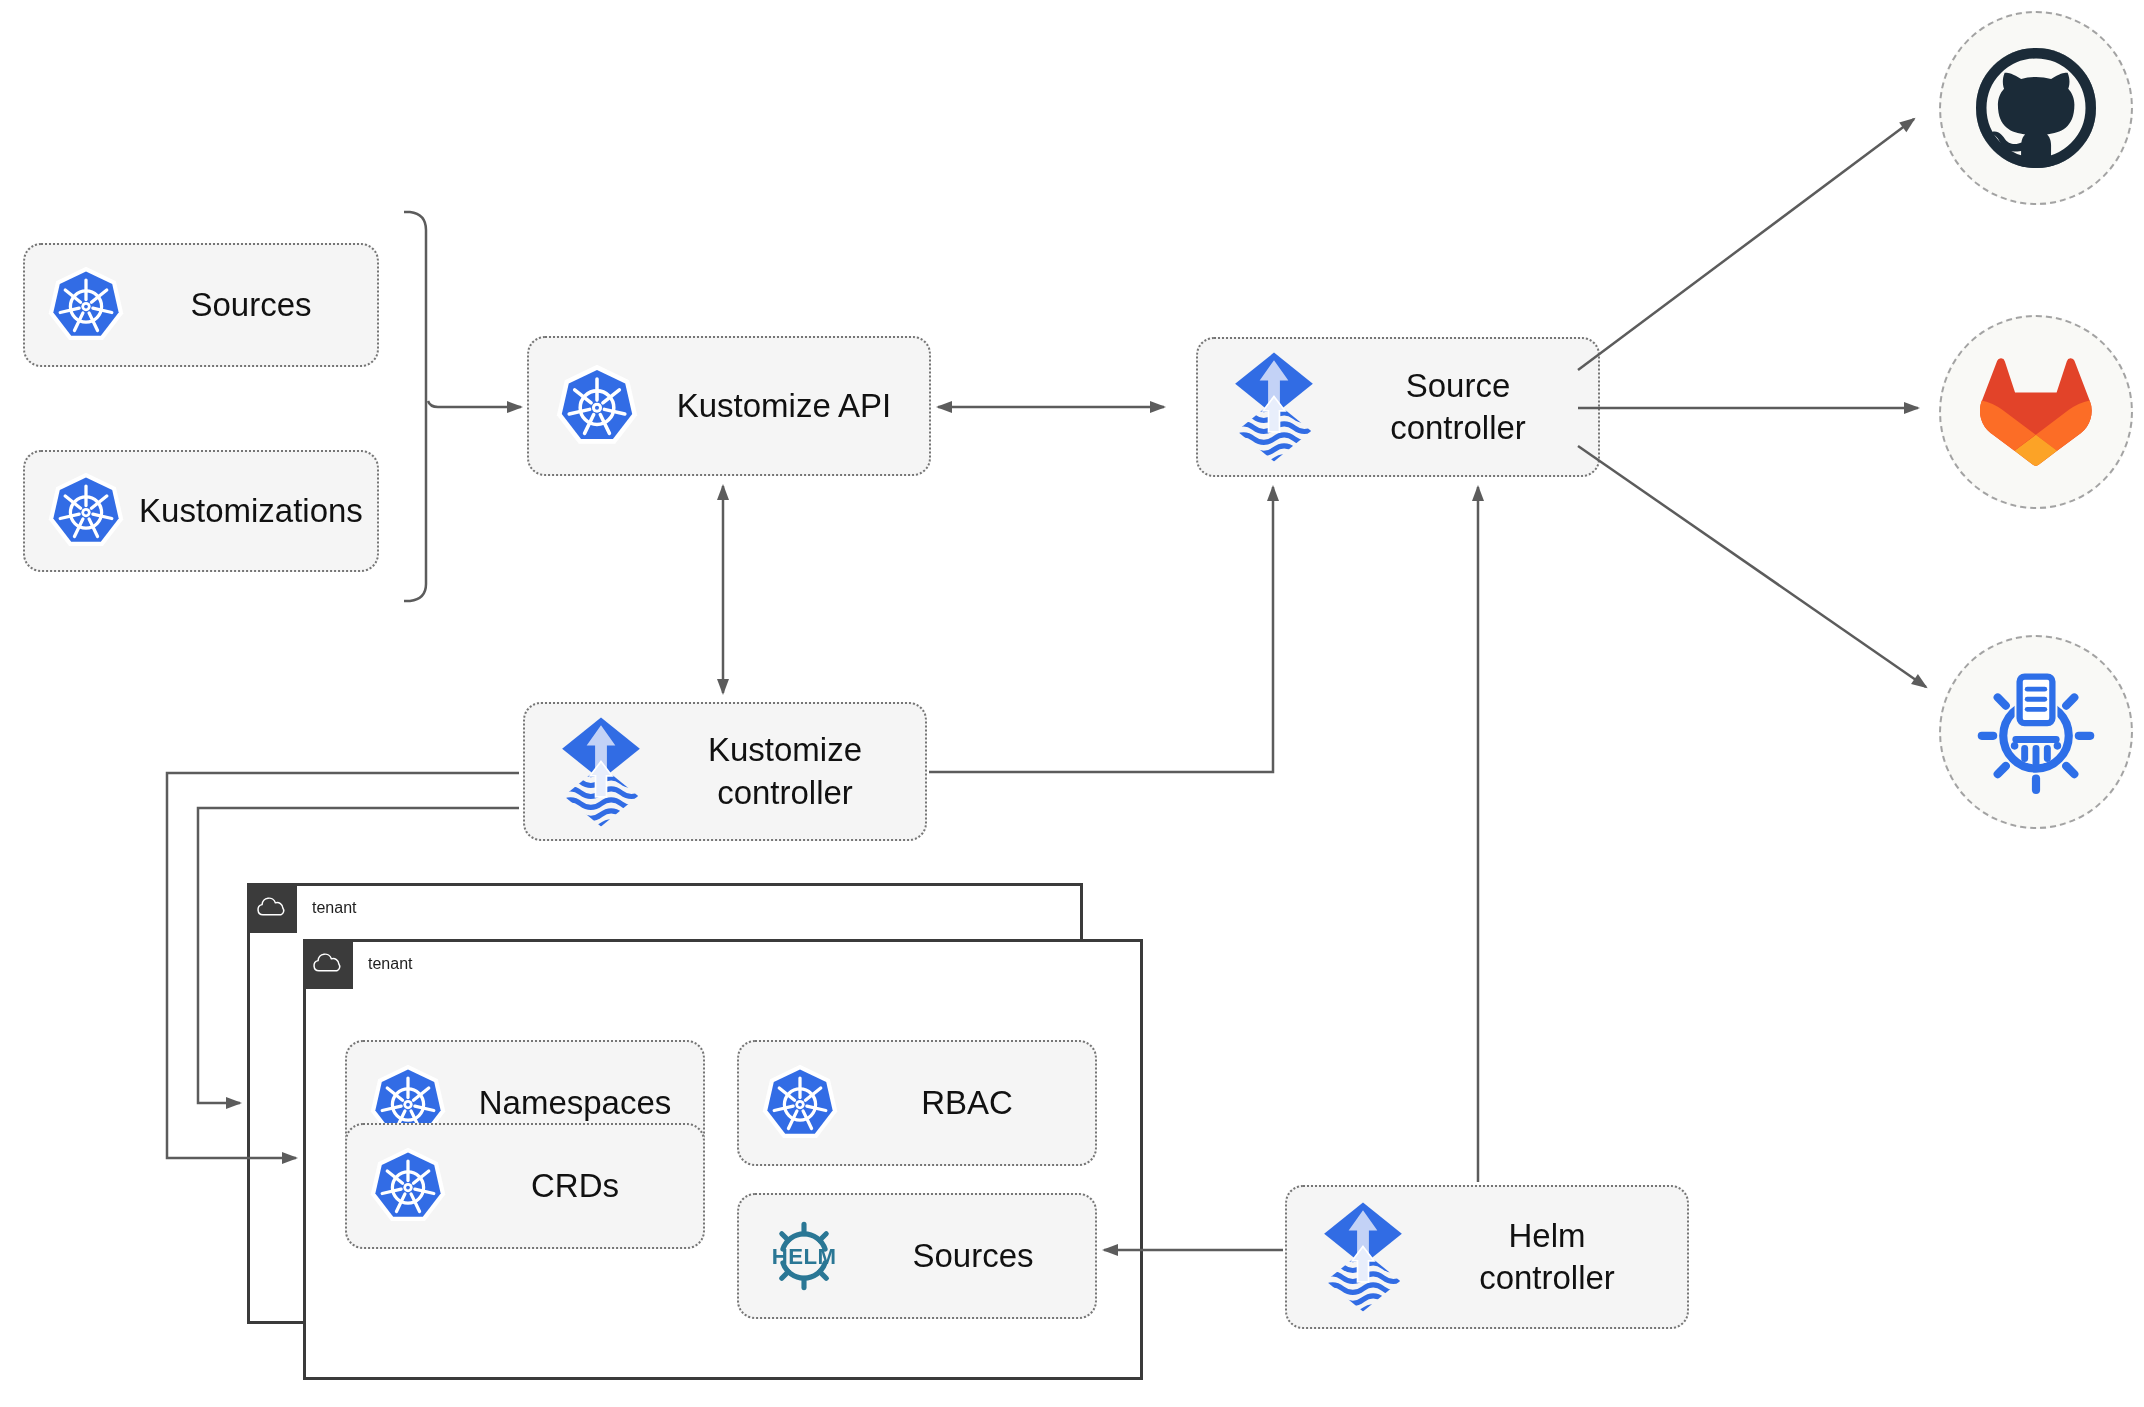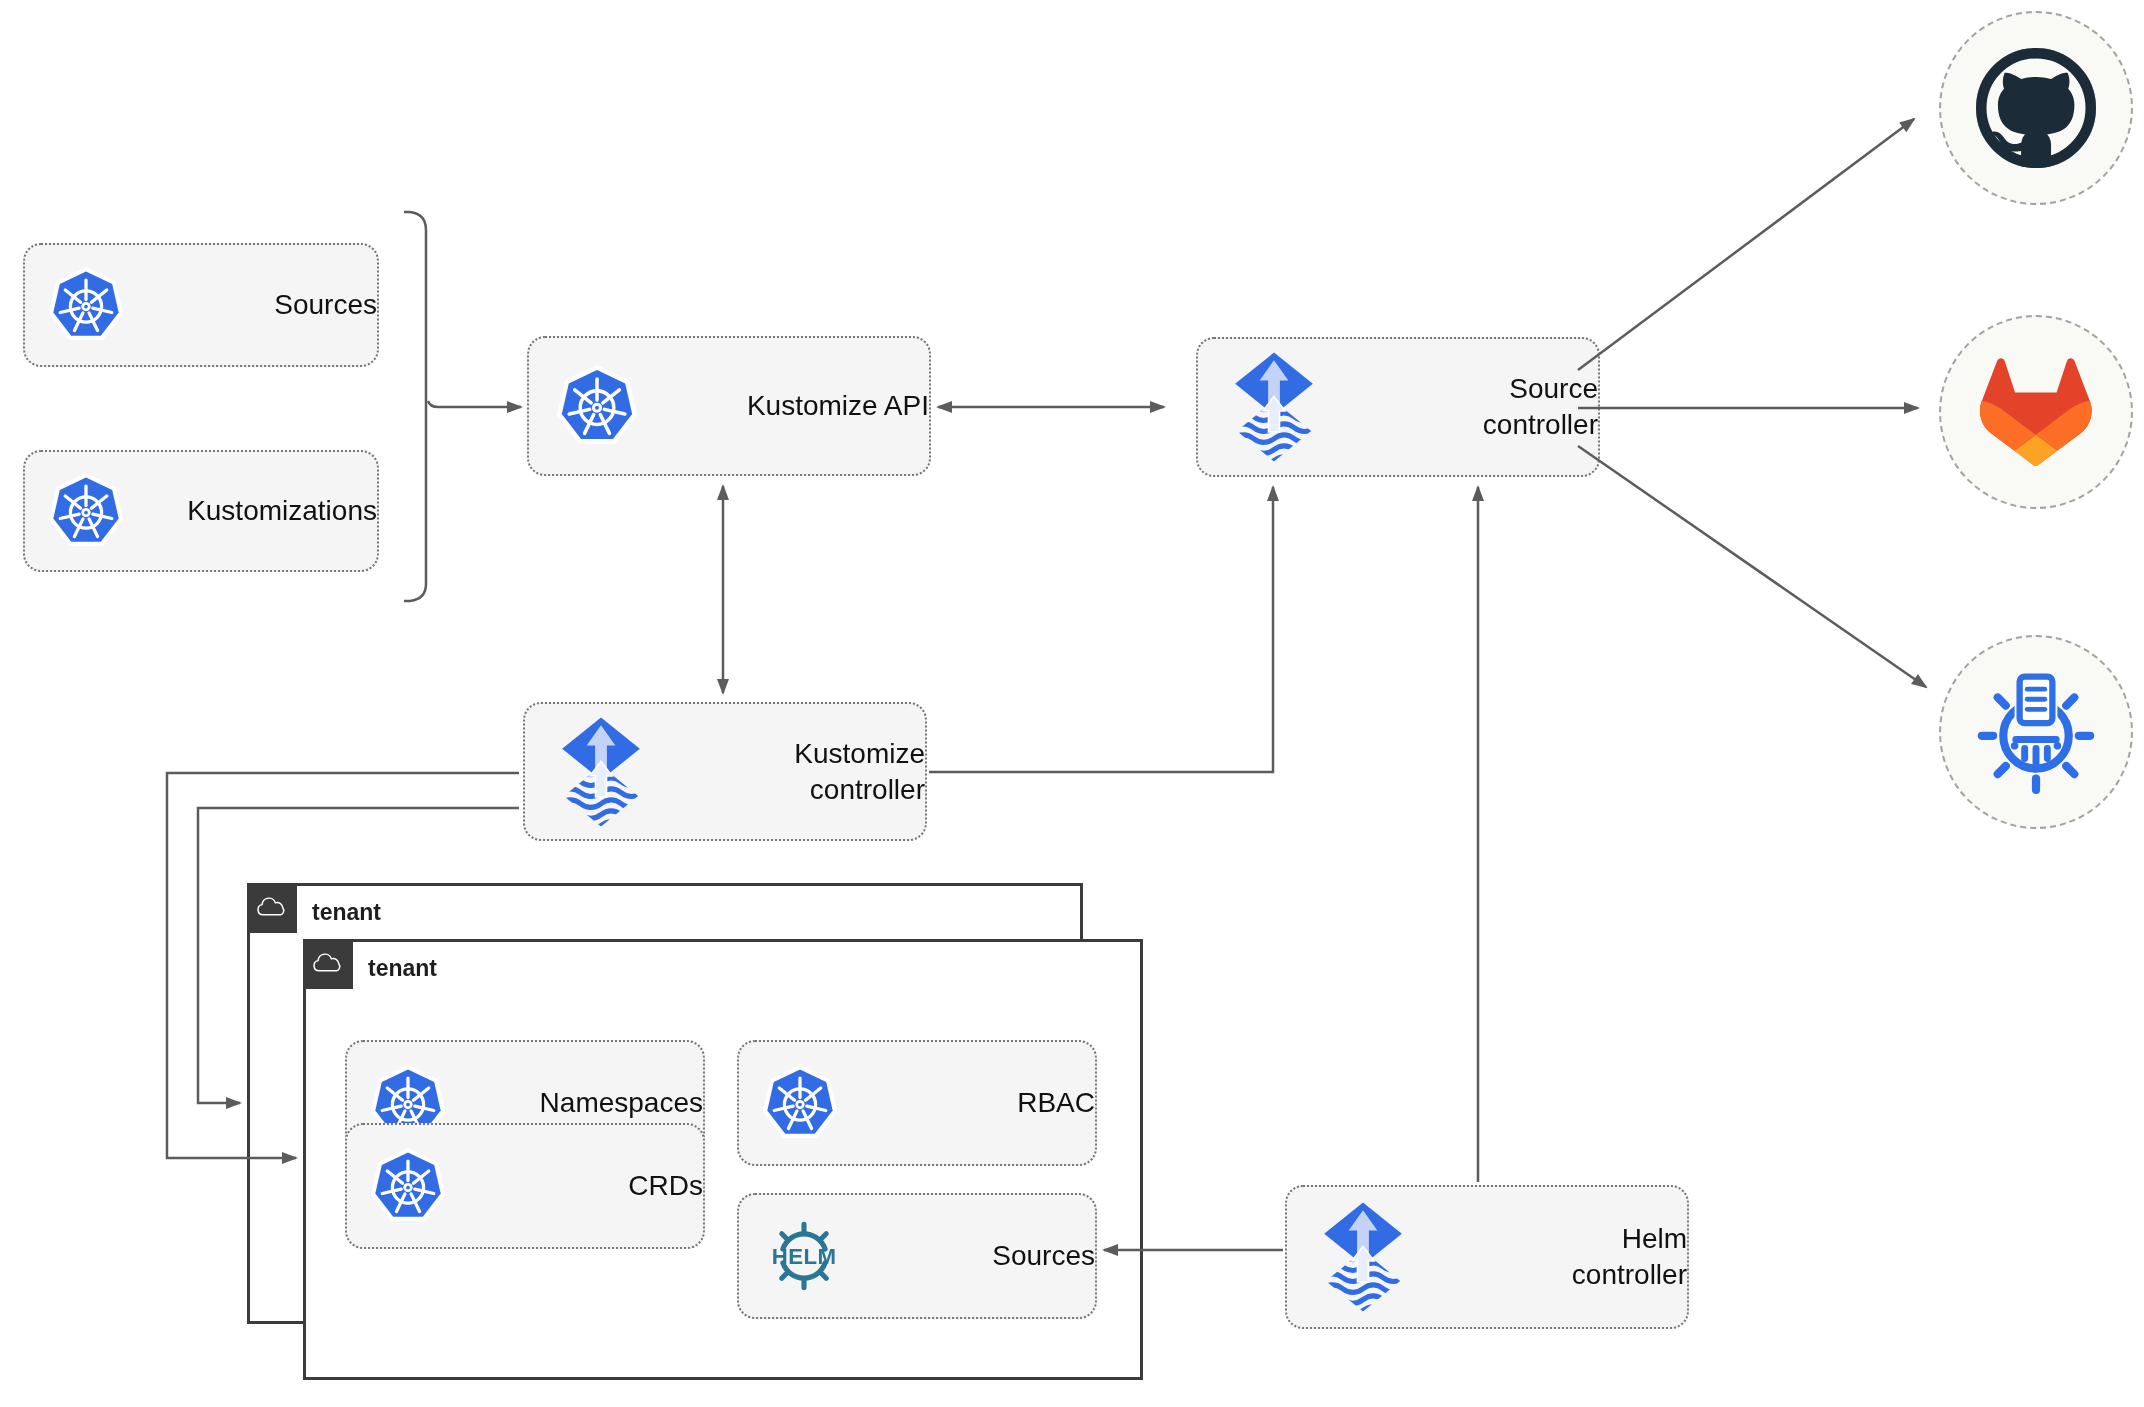--- a/index.html
+++ b/index.html
@@ -13,34 +13,34 @@
     border:2px dotted var(--node-border,#757575);border-radius:18px;
     display:flex;align-items:center;z-index:3;
   }
   .node-icon{flex:0 0 auto;display:flex;align-items:center;justify-content:center;}
   .node-icon svg{display:block;width:100%;height:100%;}
   .icon-k8s{width:78px;height:78px;margin-left:22px;}
   .icon-k8s-lg{width:84px;height:84px;margin-left:26px;}
   .icon-flux{width:88px;height:114px;margin-left:32px;}
   .icon-helm{width:94px;height:86px;margin-left:18px;}
   .node-label{
-    flex:1 1 auto;text-align:right;font-size:28px;line-height:1.28;
+    flex:1 1 auto;text-align:center;font-size:33px;line-height:1.28;
     white-space:pre-line;color:var(--text,#111);
   }
   
   .tenant{
     position:absolute;box-sizing:border-box;background:#ffffff;
     border:3px solid var(--tenant-border,#3b3b3b);
   }
   .tenant-badge{
     position:absolute;left:-3px;top:-3px;width:50px;height:50px;
     background:var(--tenant-badge,#3b3b3b);display:flex;align-items:center;justify-content:center;
   }
   .tenant-badge svg{width:34px;height:25px;display:block;}
-  .tenant-label{position:absolute;left:62px;top:13px;font-size:23px;color:#1e1e1e;font-weight:bold;}
+  .tenant-label{position:absolute;left:62px;top:13px;font-size:16px;color:#1e1e1e;}
   
   .ext-circle{
     position:absolute;width:194px;height:194px;box-sizing:border-box;border-radius:50%;
     border:2.5px dashed var(--circle-border,#a3a3a3);background:var(--circle-fill,#f9f9f6);
     display:flex;align-items:center;justify-content:center;z-index:2;
   }
   .connectors{position:absolute;left:0;top:0;width:2144px;height:1407px;z-index:6;pointer-events:none;}
   .defs-holder{position:absolute;width:0;height:0;overflow:hidden;}
 </style>
 </head>

